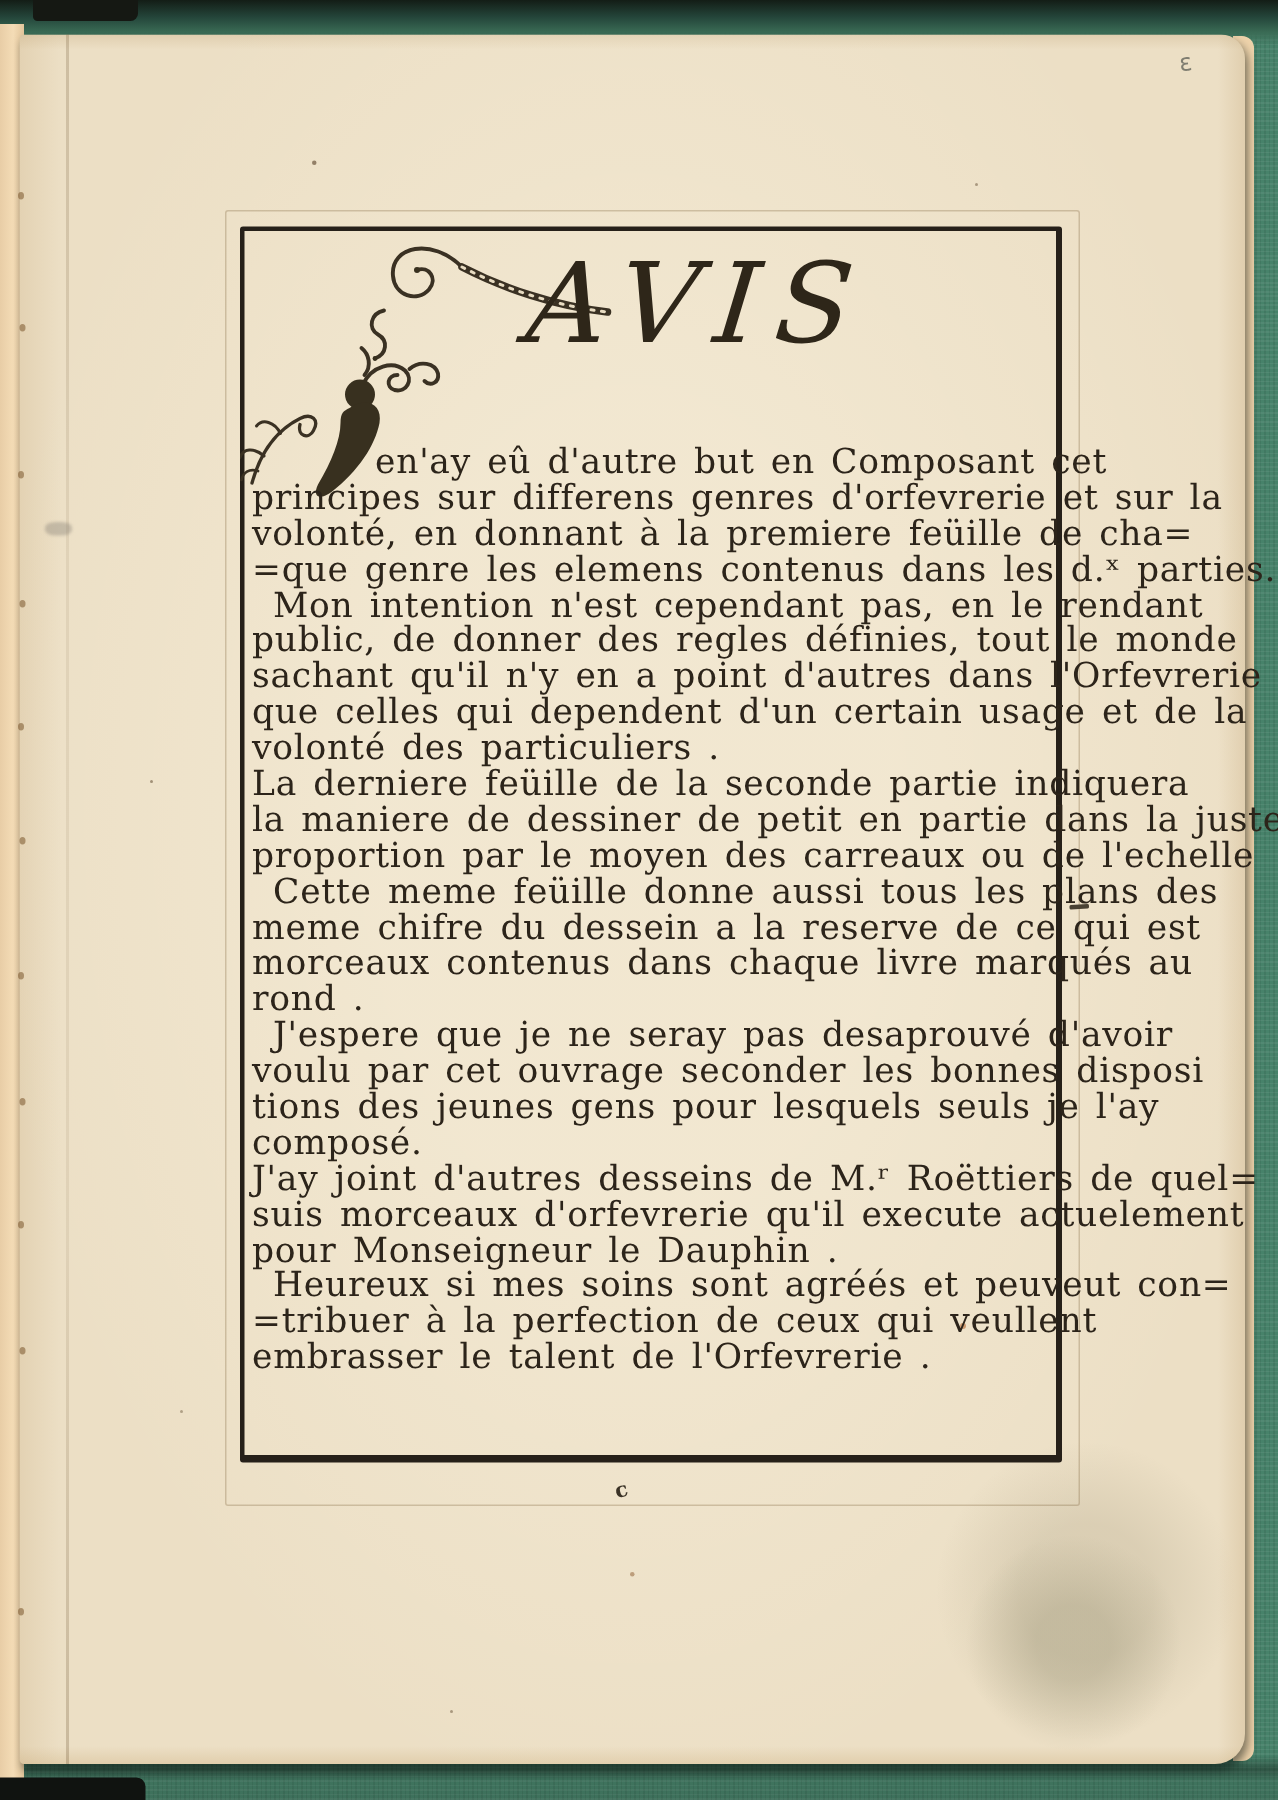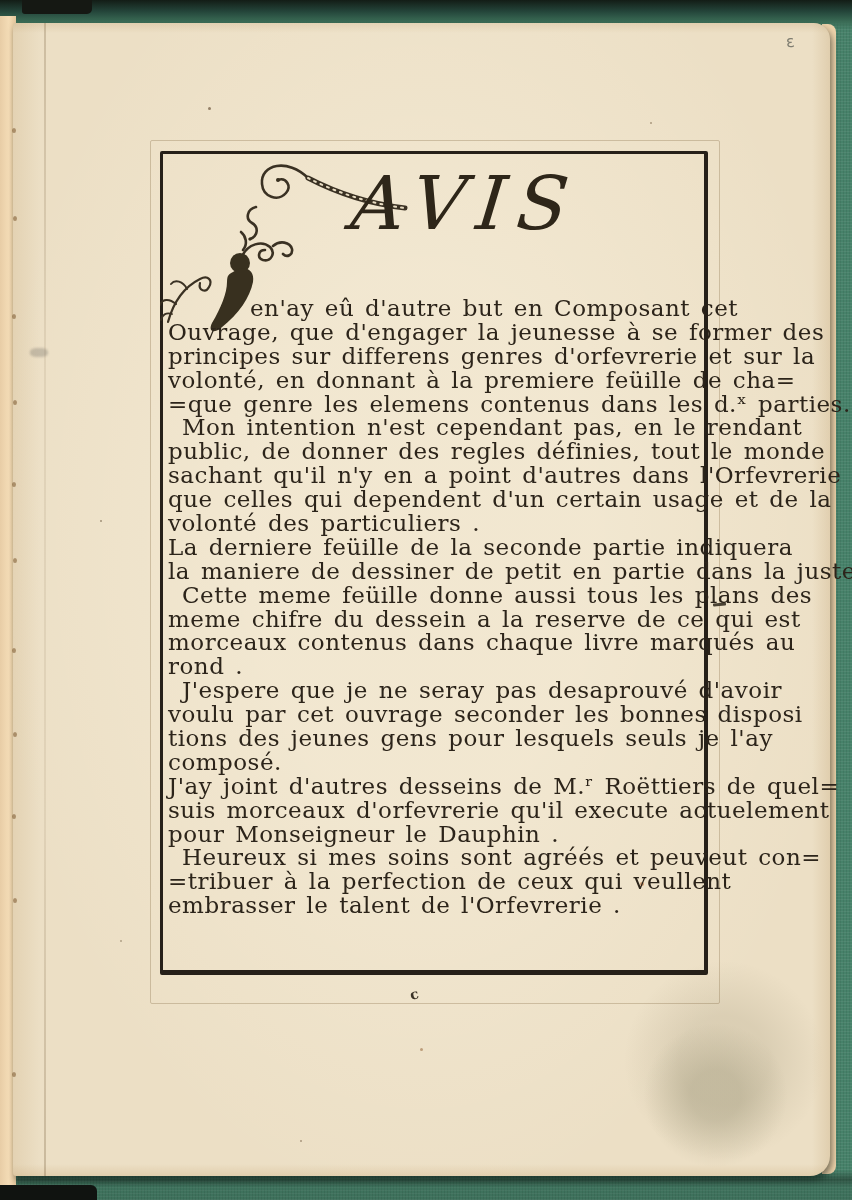--- a/index.html
+++ b/index.html
@@ -130,31 +130,31 @@
       <circle cx="118" cy="30" r="2"></circle>
       <circle cx="90" cy="89" r="1.6"></circle>
     </g>
   </svg>
 
   <div class="title">AVIS</div>
   <span class="drop-cap-hidden">J</span>
 
   <div class="body-text">
     <div class="ln first">en'ay eû d'autre but en Composant cet</div>
-    <div class="ln">Ouvrage, que d'engager la jeunesse à se former des</div>
     <div class="ln">principes sur differens genres d'orfevrerie et sur la</div>
     <div class="ln">volonté, en donnant à la premiere feüille de cha=</div>
     <div class="ln">=que genre les elemens contenus dans les d.ˣ parties.</div>
     <div class="ln ind">Mon intention n'est cependant pas, en le rendant</div>
     <div class="ln">public, de donner des regles définies, tout le monde</div>
     <div class="ln">sachant qu'il n'y en a point d'autres dans l'Orfevrerie</div>
     <div class="ln">que celles qui dependent d'un certain usage et de la</div>
     <div class="ln">volonté des particuliers .</div>
     <div class="ln">La derniere feüille de la seconde partie indiquera</div>
     <div class="ln">la maniere de dessiner de petit en partie dans la juste</div>
+    <div class="ln">proportion par le moyen des carreaux ou de l'echelle</div>
     <div class="ln ind">Cette meme feüille donne aussi tous les plans des</div>
     <div class="ln">meme chifre du dessein a la reserve de ce qui est</div>
     <div class="ln">morceaux contenus dans chaque livre marqués au</div>
     <div class="ln">rond .</div>
     <div class="ln ind">J'espere que je ne seray pas desaprouvé d'avoir</div>
     <div class="ln">voulu par cet ouvrage seconder les bonnes disposi</div>
     <div class="ln">tions des jeunes gens pour lesquels seuls je l'ay</div>
     <div class="ln">composé.</div>
     <div class="ln">J'ay joint d'autres desseins de M.ʳ Roëttiers de quel=</div>
     <div class="ln">suis morceaux d'orfevrerie qu'il execute actuelement</div>

